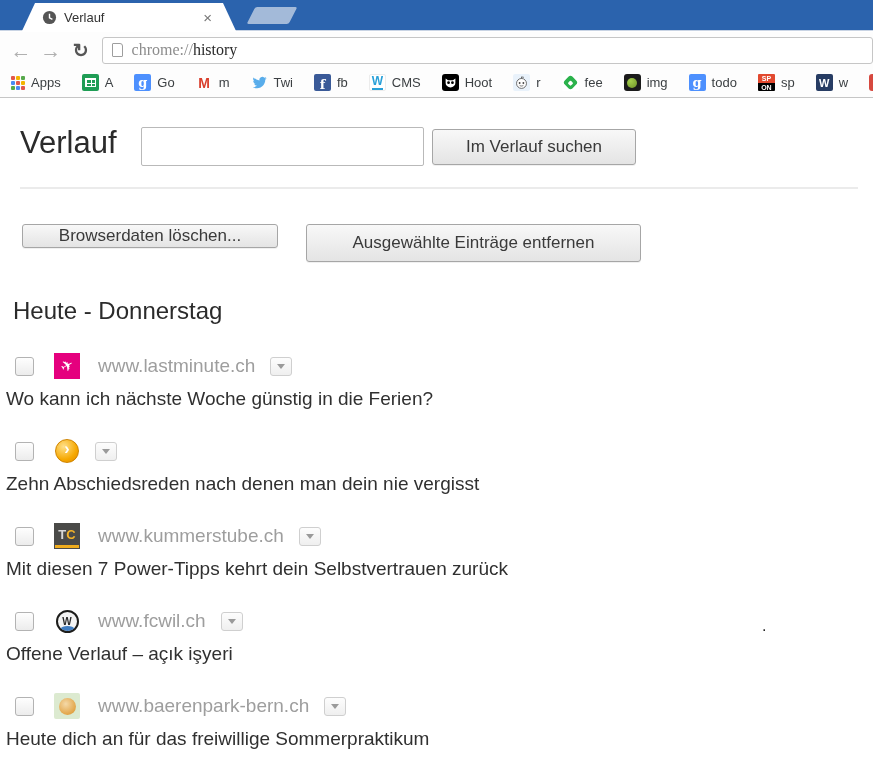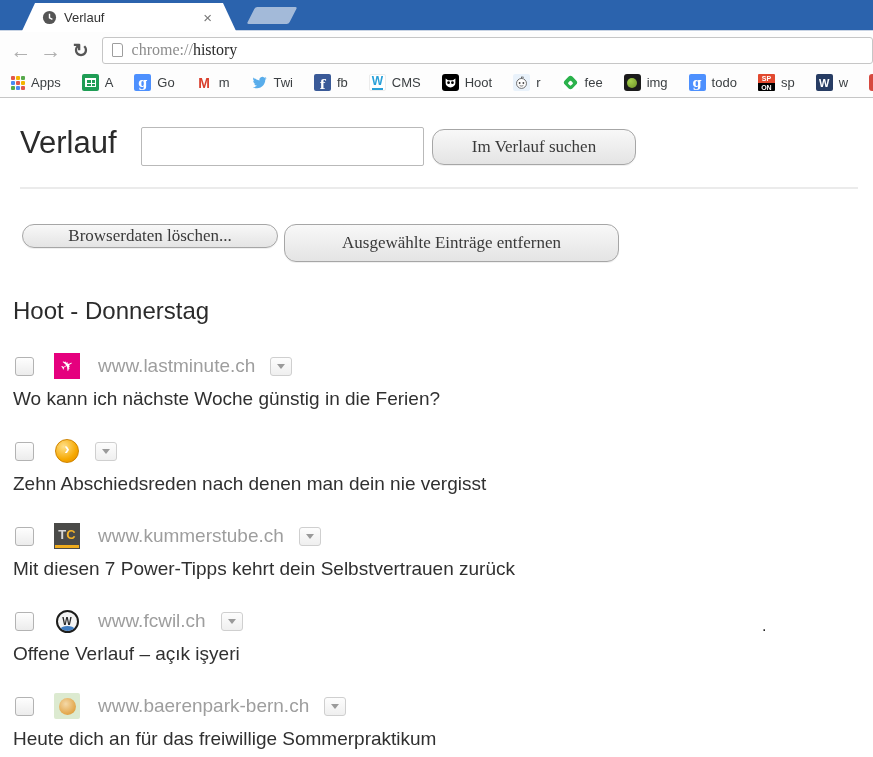--- a/index.html
+++ b/index.html
@@ -63,41 +63,41 @@
   .bi-spon .b { width:17px; height:8px; background:#000; color:#fff; font-size:7px; font-weight:bold;
                 display:flex; align-items:center; justify-content:center; }
   .bi-wnavy { background:#273c63; color:#fff; font-size:11px; }
   .bi-gred { background:#d6493f; color:#fff; font-size:11px; border-radius:3px; }
 
   
   .content { position:absolute; left:0; top:99px; width:873px; height:658px; background:#fff; }
   .page-title { position:absolute; left:20px; top:26px; font-size:31px; font-weight:400; color:#2b2b2b; }
   .search-input { position:absolute; left:141px; top:28px; width:283px; height:39px; border:1px solid #b9b9b9;
                   border-radius:2px; font-size:17px; padding:0 8px; outline:none; }
-  .chrome-btn { border:1px solid #a6a6a6; border-radius:12px; background:linear-gradient(#f8f8f8,#e4e4e4);
-                color:#3a3a3a; font-size:17px; font-family:Liberation Serif, serif;
+  .chrome-btn { border:1px solid #a6a6a6; border-radius:3px; background:linear-gradient(#f8f8f8,#e4e4e4);
+                color:#3a3a3a; font-size:17px; font-family:Liberation Sans, sans-serif;
                 box-shadow:0 1px 0 rgba(0,0,0,0.06); }
   .search-btn { position:absolute; left:432px; top:30px; width:204px; height:36px; }
   .separator { position:absolute; left:20px; top:88px; width:838px; height:2px; background:#ebebeb; }
   .clear-btn { position:absolute; left:22px; top:125px; width:256px; height:24px; }
-  .remove-btn { position:absolute; left:284px; top:125px; width:335px; height:38px; }
+  .remove-btn { position:absolute; left:306px; top:125px; width:335px; height:38px; }
   .day-header { position:absolute; left:13px; top:198px; font-size:24px; font-weight:400; color:#2b2b2b; }
 
   .entries { position:absolute; left:0; top:252px; width:873px; }
   .entry { position:absolute; left:0; width:873px; height:70px; }
   .entry-row1 { display:flex; align-items:center; padding-left:15px; height:30px; }
   .checkbox { width:19px; height:19px; border:1px solid #b3b3b3; border-radius:3px;
               background:linear-gradient(#fefefe,#ececec); flex:0 0 auto; }
   .fav { width:26px; height:26px; margin-left:20px; flex:0 0 auto; display:flex; align-items:center; justify-content:center; }
   .domain { margin-left:18px; font-size:19px; color:#9e9e9e; white-space:nowrap; }
   .dd-btn { margin-left:15px; width:22px; height:19px; border:1px solid #cfcfcf; border-radius:3px;
             background:linear-gradient(#fdfdfd,#efefef); display:flex; align-items:center; justify-content:center; }
   .dd-arrow { width:0; height:0; border-left:4px solid transparent; border-right:4px solid transparent;
               border-top:5px solid #9a9a9a; }
-  .entry-title { margin-top:7px; padding-left:13px; font-size:19px; color:#303030; }
+  .entry-title { margin-top:7px; padding-left:6px; font-size:19px; color:#303030; }
 
   
   .fav-lastminute { background:#e5007e; }
   .fav-lastminute span { color:#fff; font-size:15px; transform:rotate(-28deg); }
   .fav-reden span { color:#fff; font-size:16px; font-weight:bold; line-height:1; padding-bottom:2px; }
   .fav-reden .circ { width:24px; height:24px; border-radius:50%; border:1px solid #cf8400;
         background:radial-gradient(circle at 35% 30%, #ffe08a, #f6a800 62%, #e08700);
         display:flex; align-items:center; justify-content:center; }
   .fav-kummer { background:#4a4a48; position:relative; flex-direction:row; }
   .fav-kummer .bar { position:absolute; bottom:1px; left:1px; right:1px; height:3px; background:#f0ad1e; }
@@ -244,21 +244,21 @@
     </div>
   </div>
 
   <div class="content">
     <h1 class="page-title">Verlauf</h1>
     <input class="search-input" type="text" value="" style="">
     <button class="chrome-btn search-btn">Im Verlauf suchen</button>
     <div class="separator"></div>
     <button class="chrome-btn clear-btn">Browserdaten löschen...</button>
     <button class="chrome-btn remove-btn">Ausgewählte Einträge entfernen</button>
-    <h2 class="day-header">Hoot - Donnerstag</h2>
+    <h2 class="day-header">Heute - Donnerstag</h2>
 
     <div class="entries">
 
       <div class="entry" style="top:0">
         <div class="entry-row1">
           <span class="checkbox"></span>
           <span class="fav fav-lastminute">
               <span>✈</span>
             </span>
           <span class="domain">www.lastminute.ch</span>

